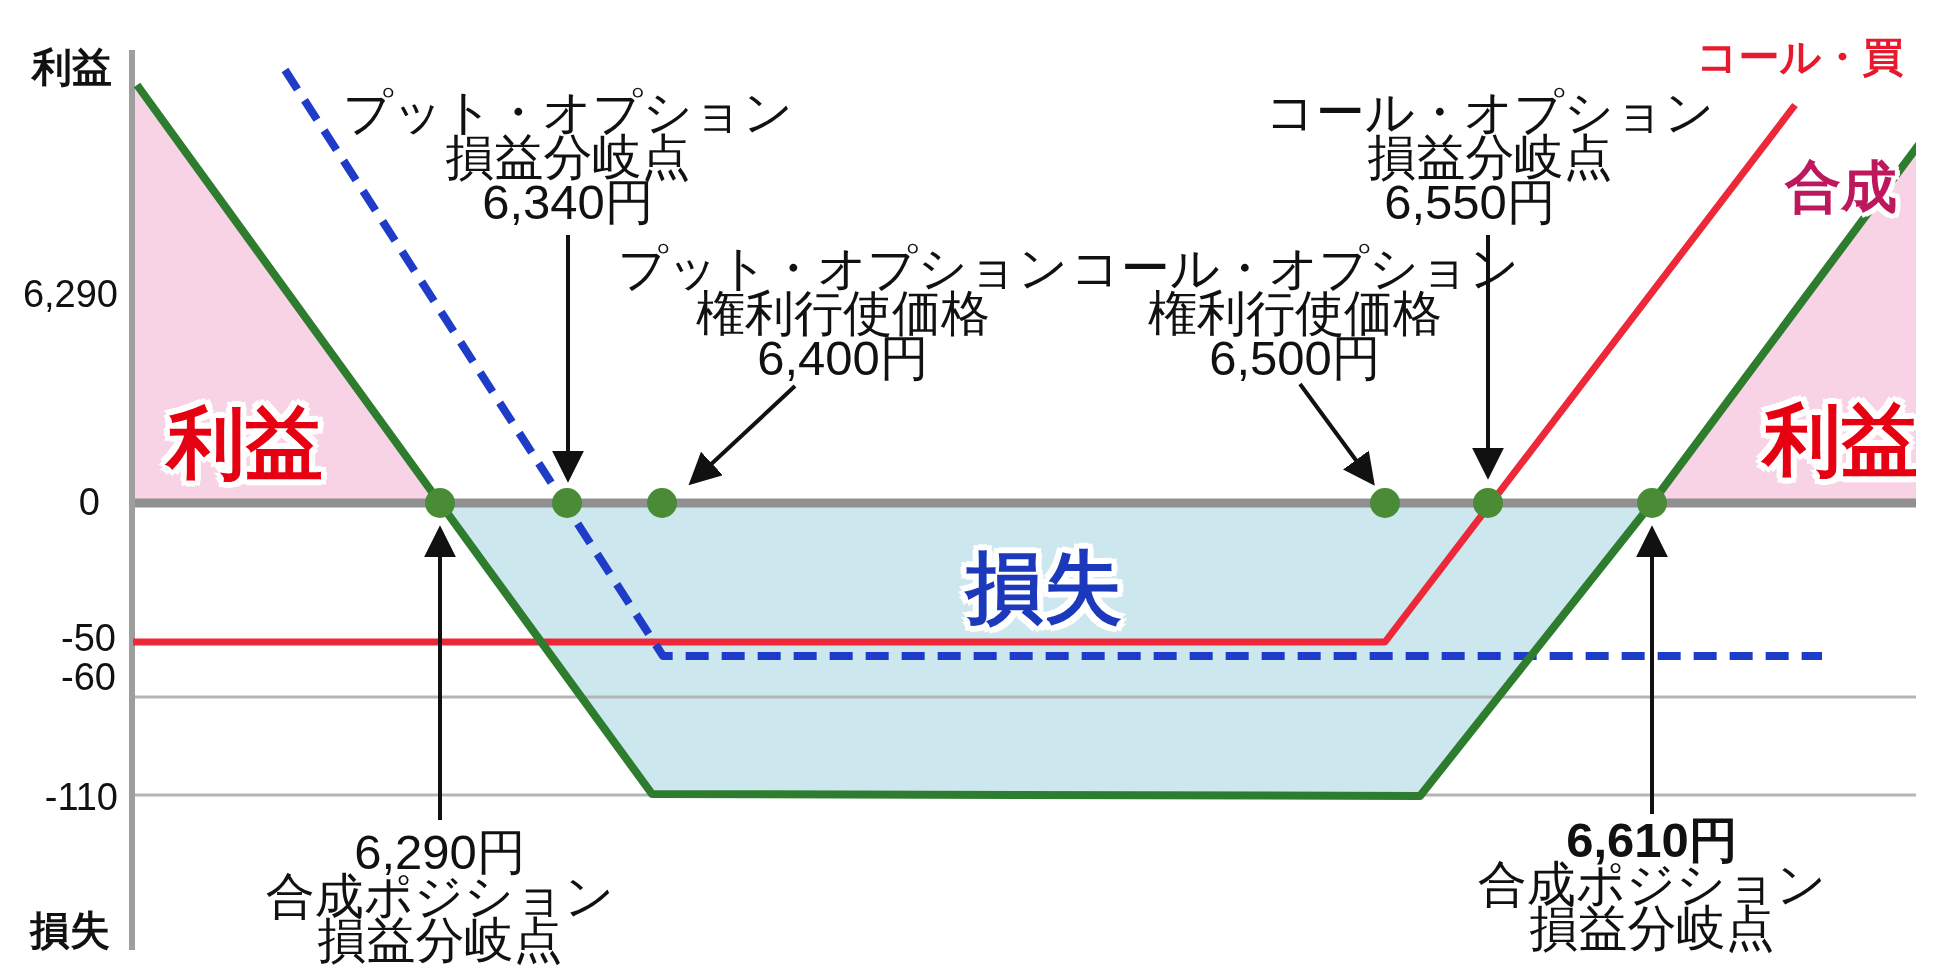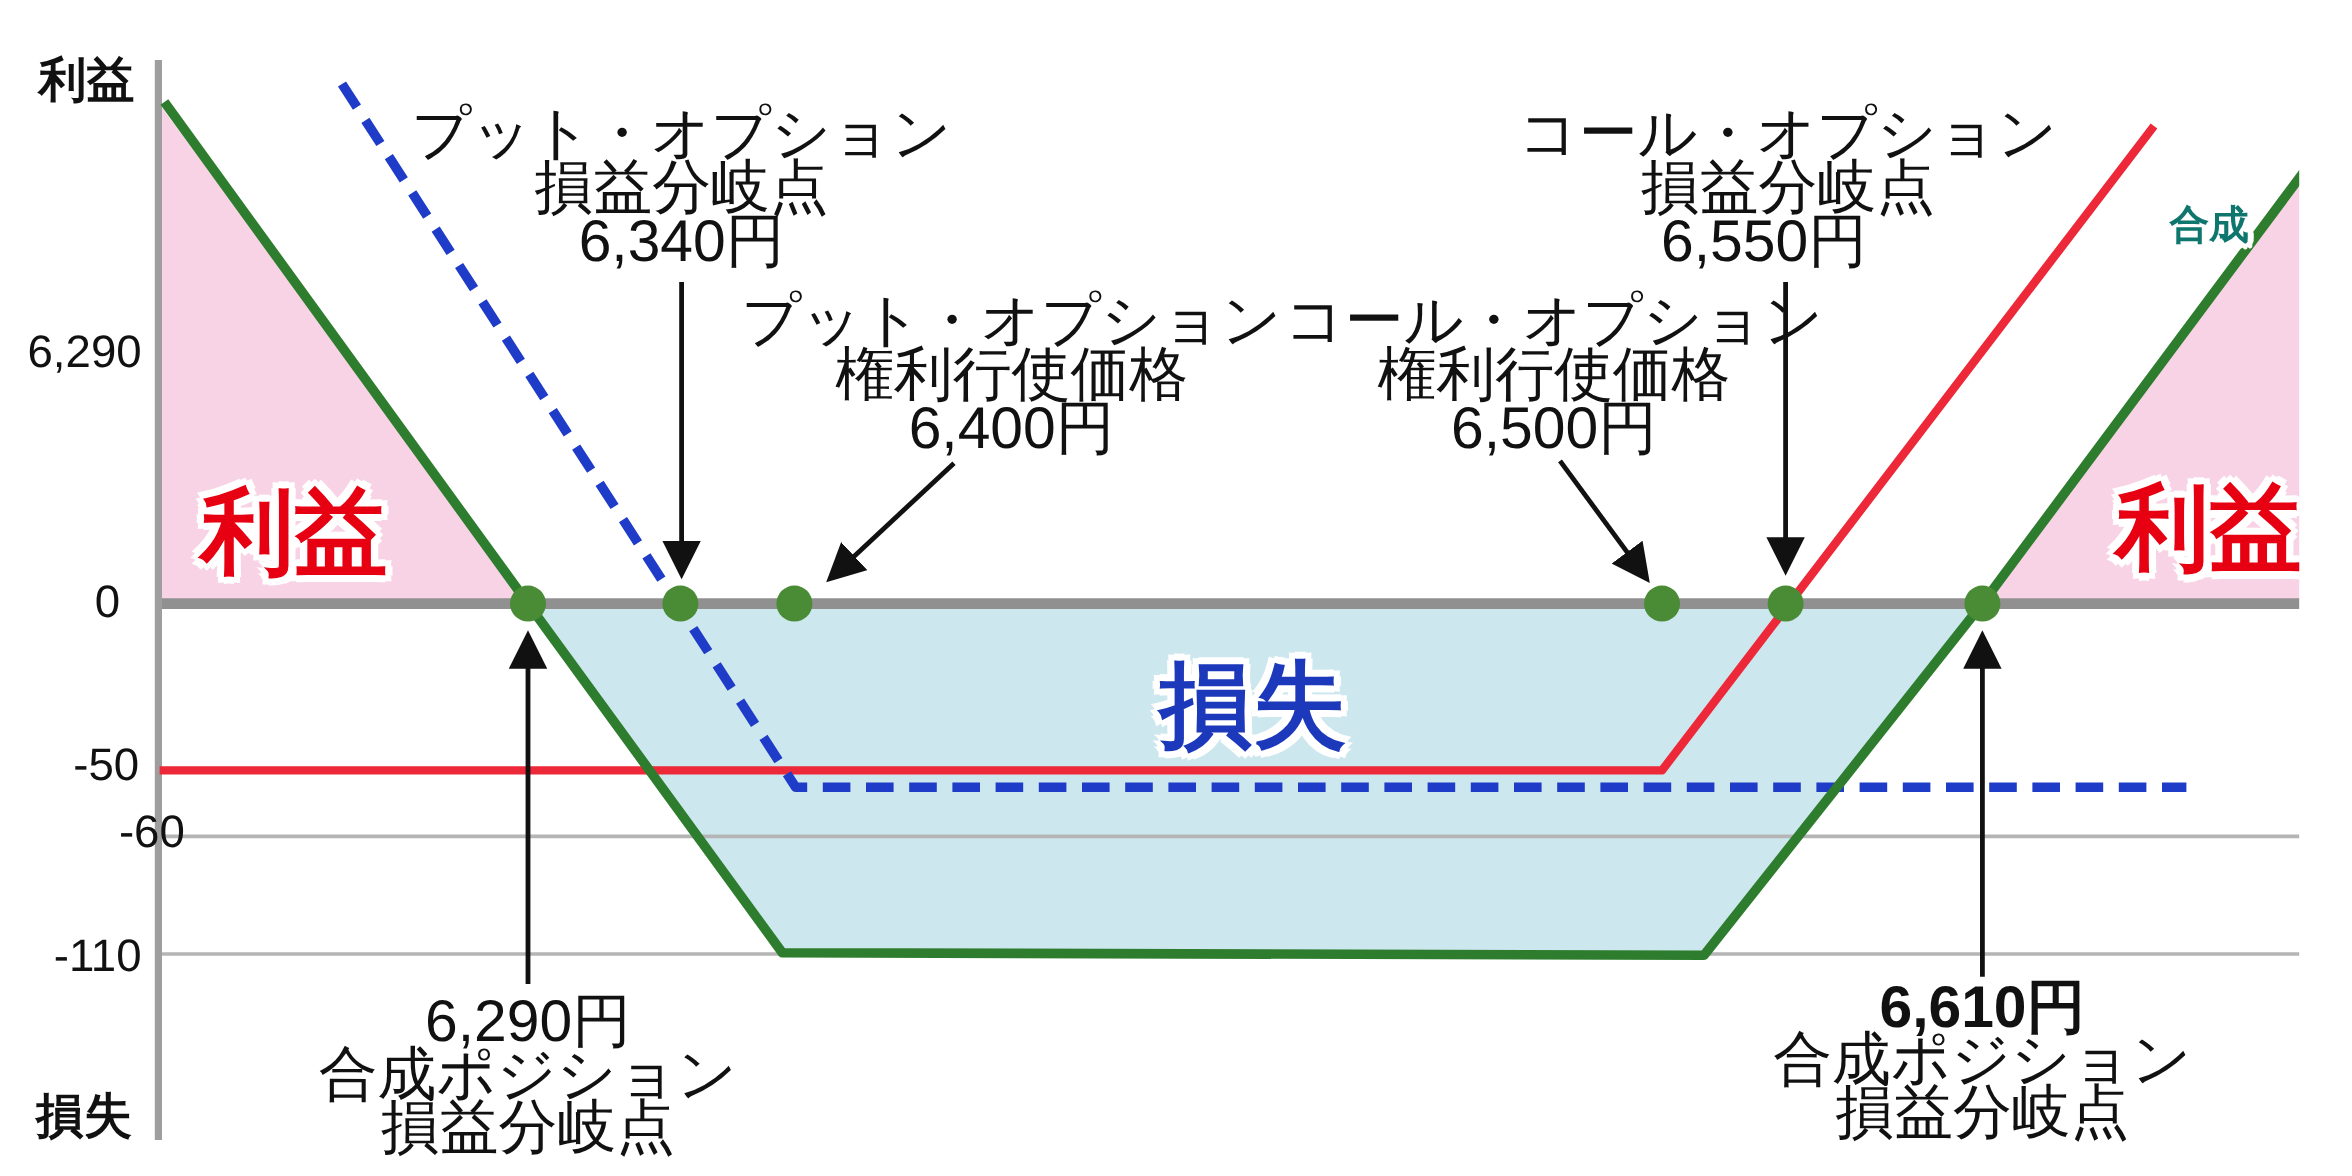--- a/index.html
+++ b/index.html
@@ -6,21 +6,21 @@
   #stage{position:relative;width:1916px;height:980px;background:#ffffff;overflow:hidden;
          font-family:"Liberation Sans","DejaVu Sans",sans-serif;}
   #chart-svg{position:absolute;left:0;top:0;}
   .lbl{position:absolute;transform:translate(-50%,-50%);white-space:nowrap;line-height:1;}
   .ylab{position:absolute;transform:translate(-100%,-50%);white-space:nowrap;line-height:1;
         font-size:38px;color:#111;}
   .axis-word{font-size:40px;font-weight:bold;color:#111;}
   .ann{font-size:49px;color:#111;}
   .legend-put{font-size:41px;font-weight:bold;color:#1e3cc8;}
   .legend-call{font-size:41px;font-weight:bold;color:#e8192c;}
-  .legend-synth{font-size:33px;font-weight:bold;color:#0f766e;
+  .legend-synth{font-size:56px;font-weight:bold;color:#be185d;
     text-shadow:-4px -4px 0 #fff,4px -4px 0 #fff,-4px 4px 0 #fff,4px 4px 0 #fff,
                  0 -5px 0 #fff,0 5px 0 #fff,-5px 0 0 #fff,5px 0 0 #fff;}
   .region-big{font-size:78px;font-weight:bold;
     text-shadow:-5px -5px 0 #fff,5px -5px 0 #fff,-5px 5px 0 #fff,5px 5px 0 #fff,
                  0 -6px 0 #fff,0 6px 0 #fff,-6px 0 0 #fff,6px 0 0 #fff;}
   .region-profit{color:#e60012;}
   .region-loss{color:#1c39bb;}
 </style>
 </head>
 <body>
@@ -64,24 +64,25 @@
     <line x1="1300" y1="384" x2="1372" y2="482" stroke="#111" stroke-width="4" marker-end="url(#arrow)"></line>
     <line x1="1488" y1="235" x2="1488" y2="475" stroke="#111" stroke-width="4" marker-end="url(#arrow)"></line>
     <line x1="440" y1="820" x2="440" y2="530" stroke="#111" stroke-width="4" marker-end="url(#arrow)"></line>
     <line x1="1652" y1="814" x2="1652" y2="530" stroke="#111" stroke-width="4" marker-end="url(#arrow)"></line>
   </svg>
 
   <div class="ylab axis-word" style="left:112px;top:67px;">利益</div>
   <div class="ylab" style="left:118px;top:294px;">6,290</div>
   <div class="ylab" style="left:100px;top:502px;">0</div>
   <div class="ylab" style="left:116px;top:638px;">-50</div>
-  <div class="ylab" style="left:116px;top:694px;margin-left:38px;">-60</div>
+  <div class="ylab" style="left:116px;top:677px;">-60</div>
   <div class="ylab" style="left:118px;top:797px;">-110</div>
   <div class="ylab axis-word" style="left:110px;top:930px;">損失</div>
 
+  <div class="lbl legend-call" style="left:1800px;top:57px;">コール・買</div>
   <div class="lbl legend-synth" style="left:1841px;top:187px;">合成</div>
 
   <div class="lbl region-big region-profit" style="left:245px;top:443px;">利益</div>
   <div class="lbl region-big region-profit" style="left:1841px;top:440px;">利益</div>
   <div class="lbl region-big region-loss" style="left:1044px;top:587px;">損失</div>
 
   <div class="lbl ann" style="left:568px;top:112px;">プット・オプション</div>
   <div class="lbl ann" style="left:568px;top:157px;">損益分岐点</div>
   <div class="lbl ann" style="left:568px;top:202px;">6,340円</div>
 

